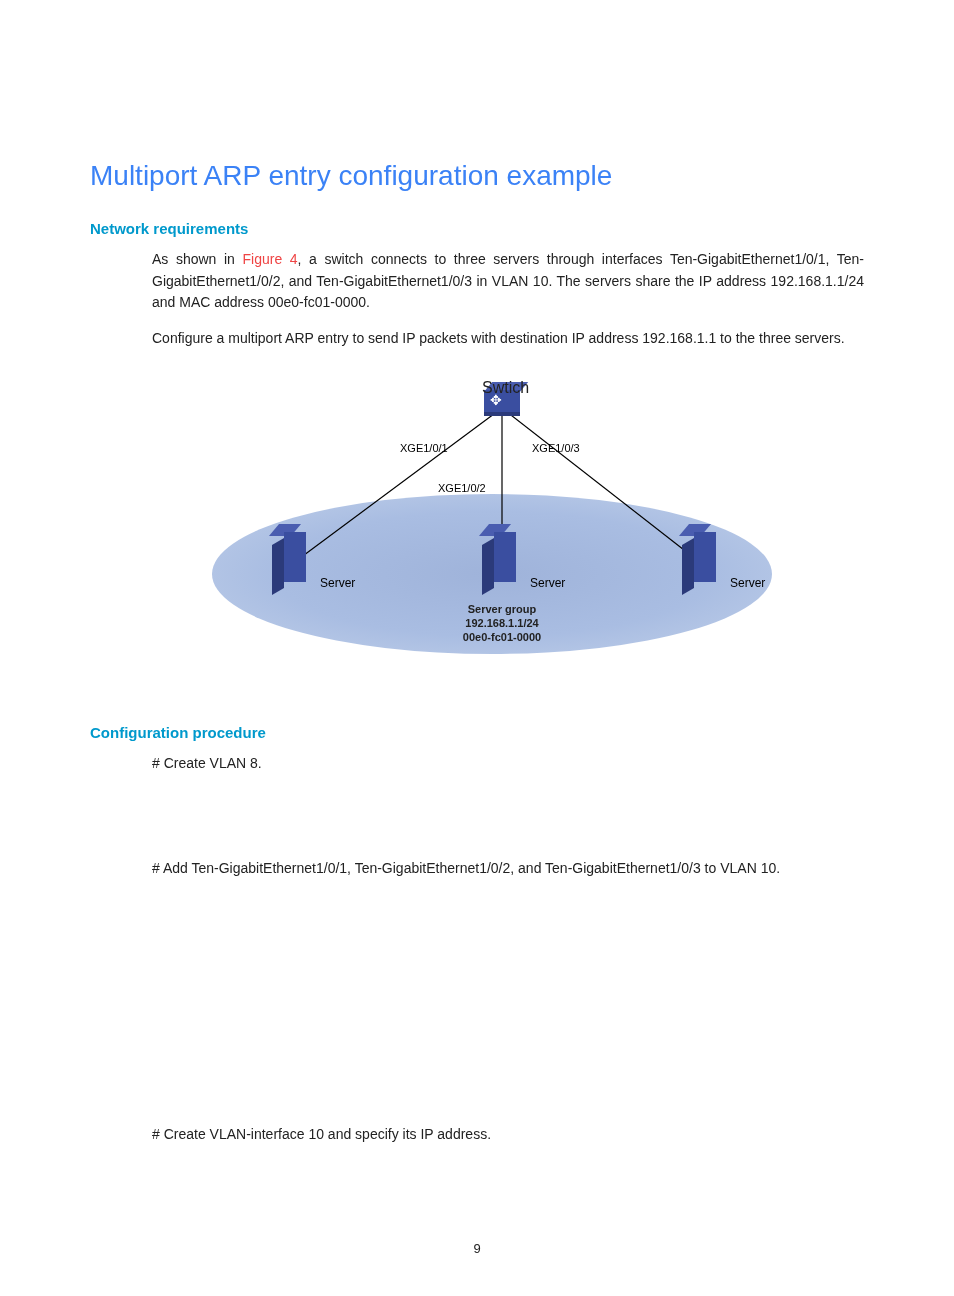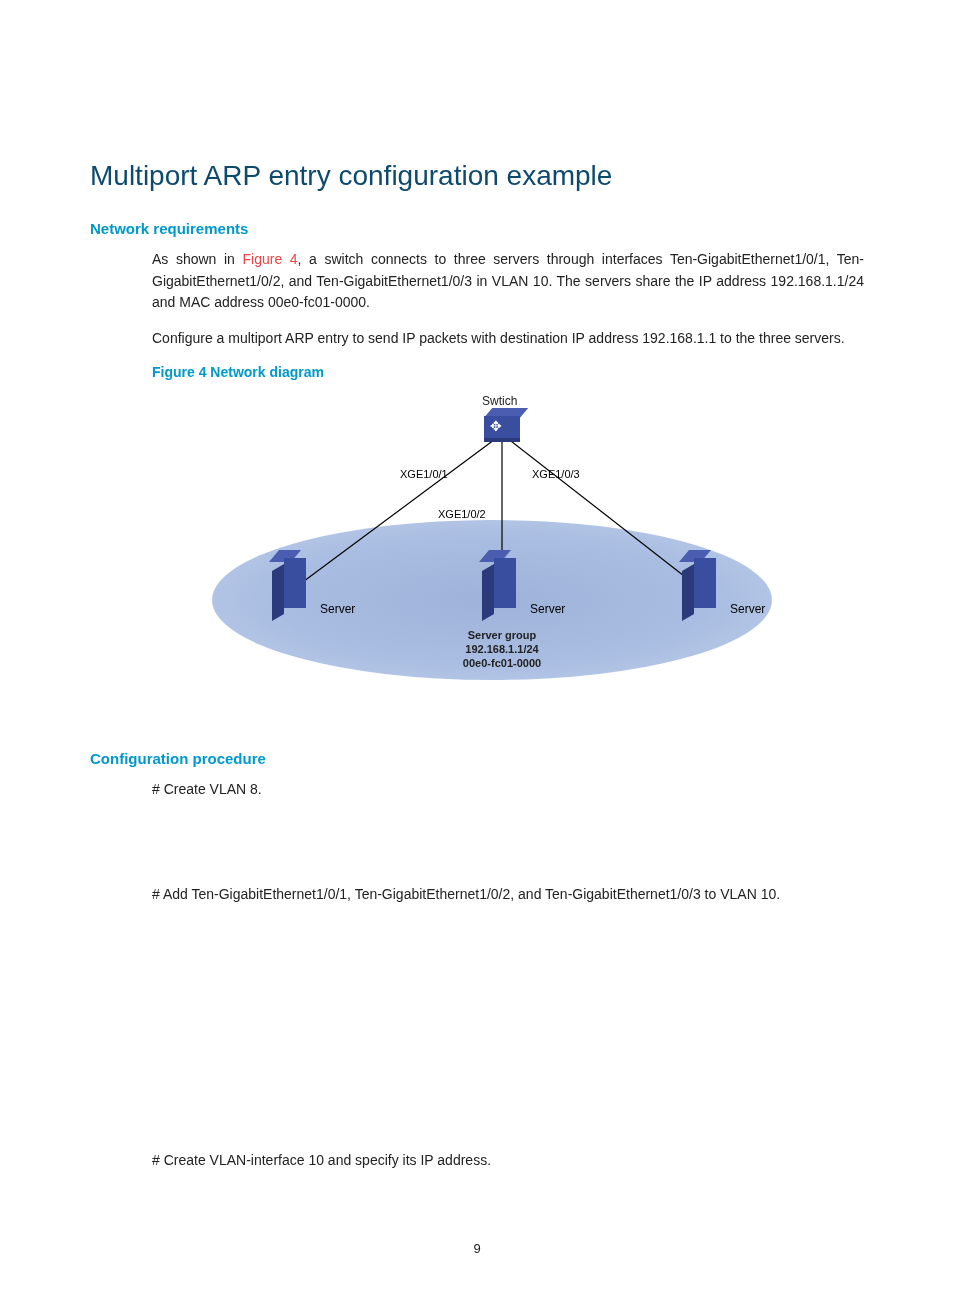--- a/index.html
+++ b/index.html
@@ -12,21 +12,21 @@
     height: 1296px;
     position: relative;
     box-sizing: border-box;
   }
   .page {
     padding: 160px 90px 40px 90px;
   }
   h1 {
     font-size: 28px;
     font-weight: 400;
-    color: #0c4a6e;
+    color: #3b82f6;
     margin: 0 0 28px 0;
   }
   h2 {
     font-size: 15px;
     font-weight: 700;
     color: #0099cc;
     margin: 0 0 12px 0;
   }
   .body-indent {
     margin-left: 62px;
@@ -133,22 +133,22 @@
     left: 6px;
     top: 9px;
     color: #fff;
     font-size: 14px;
     line-height: 14px;
     font-family: sans-serif;
   }
   .switch-label {
     position: absolute;
     left: 270px;
-    top: 4px;
-    font-size: 12px;
+    top: 15px;
+    font-size: 16px;
   }
   svg.lines {
     position: absolute;
     left: 0;
     top: 0;
     width: 580px;
     height: 320px;
   }
   .port-label {
     position: absolute;
@@ -179,21 +179,20 @@
   <h1>Multiport ARP entry configuration example</h1>
 
   <h2>Network requirements</h2>
 
   <div class="body-indent">
     <p class="justify">
       <span>As shown in </span><span class="link">Figure 4</span><span>, a switch connects to three servers through interfaces Ten-GigabitEthernet1/0/1, Ten-GigabitEthernet1/0/2, and Ten-GigabitEthernet1/0/3 in VLAN 10. The servers share the IP address 192.168.1.1/24 and MAC address 00e0-fc01-0000.</span>
     </p>
     <p class="justify">Configure a multiport ARP entry to send IP packets with destination IP address 192.168.1.1 to the three servers.</p>
 
-    <div class="figure-caption">Figure 4 Network diagram</div>
 
     <div class="figure-wrap">
       <div class="diagram">
 
         <div class="ellipse"></div>
 
         <svg class="lines">
           <line x1="290" y1="44" x2="80" y2="200" stroke="#000" stroke-width="1.2"></line>
           <line x1="290" y1="44" x2="290" y2="200" stroke="#000" stroke-width="1.2"></line>
           <line x1="290" y1="44" x2="490" y2="200" stroke="#000" stroke-width="1.2"></line>

